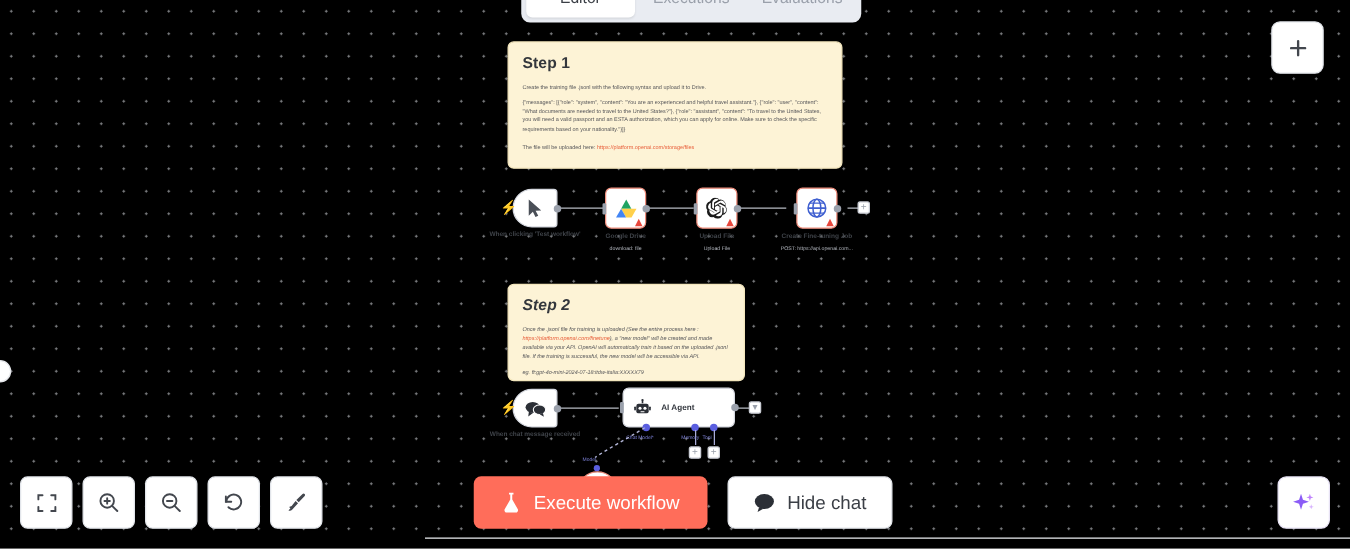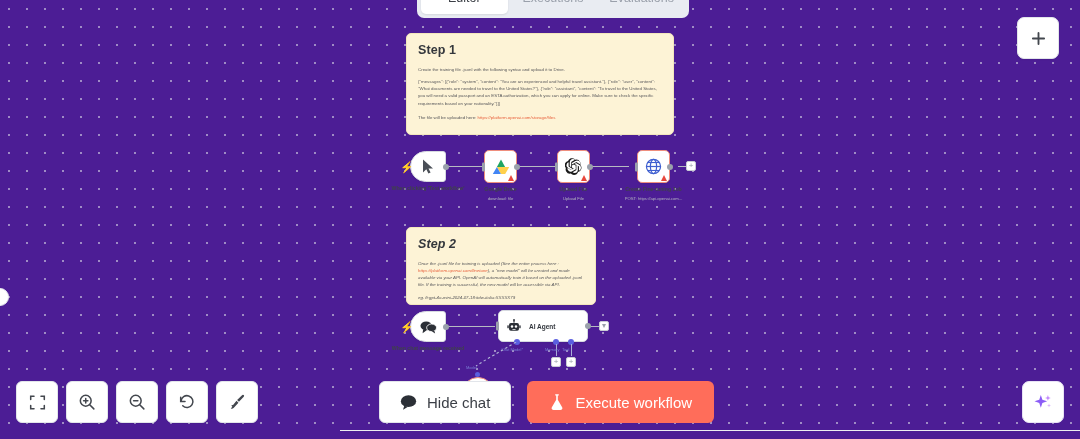--- a/index.html
+++ b/index.html
@@ -5,21 +5,21 @@
   * { box-sizing: border-box; margin: 0; padding: 0; }
   html, body {
     width: 1080px; height: 439px;
     overflow: hidden;
     background: #ffffff;
     font-family: "Liberation Sans", sans-serif;
   }
   #canvas {
     position: relative;
     width: 1080px; height: 439px;
-    background: #4c1d95;
+    background: #000000;
     overflow: hidden;
   }
 
   
   #dots {
     position: absolute; inset: 0;
     background-image: radial-gradient(#e3e6ec 1px, transparent 1px);
     background-size: 18px 18px;
     opacity: .55;
   }
@@ -385,32 +385,32 @@
     </div>
     <div class="tbtn">
       <svg width="18" height="18" viewBox="0 0 20 20" fill="#43474e">
         <path d="M15.6 2.4a1.3 1.3 0 0 1 1.9 1.8l-5.3 5.6-2.1-2z"></path>
         <path d="M9.4 8.6l2.2 2.1-5.1 5.6a3.4 3.4 0 0 1-3.4.9l1.7-2-1.2-1.2 2.3-1z"></path>
       </svg>
     </div>
   </div>
 
   <div id="actions">
+    <button id="exec">
+      <svg width="16" height="18" viewBox="0 0 18 20" fill="#fff">
+        <path d="M7 1.2h4v1.6H9.9v4.6l4.9 8.4a2.2 2.2 0 0 1-1.9 3.3H5.1a2.2 2.2 0 0 1-1.9-3.3l4.9-8.4V2.8H7z"></path>
+      </svg>
+      <span>Execute workflow</span>
+    </button>
     <button id="hidechat">
       <svg width="17" height="16" viewBox="0 0 20 18" fill="#2b2f36">
         <ellipse cx="10" cy="8" rx="9" ry="7"></ellipse>
         <path d="M5 13.5 L3.6 18 L9.4 14.6 Z"></path>
       </svg>
       <span>Hide chat</span>
-    </button>
-    <button id="exec">
-      <svg width="16" height="18" viewBox="0 0 18 20" fill="#fff">
-        <path d="M7 1.2h4v1.6H9.9v4.6l4.9 8.4a2.2 2.2 0 0 1-1.9 3.3H5.1a2.2 2.2 0 0 1-1.9-3.3l4.9-8.4V2.8H7z"></path>
-      </svg>
-      <span>Execute workflow</span>
     </button>
   </div>
 
   <div id="addnode">
     <svg width="17" height="17" viewBox="0 0 20 20" stroke="#43474e" stroke-width="2.2" stroke-linecap="round">
       <path d="M10 3.4v13.2M3.4 10h13.2"></path>
     </svg>
   </div>
   <div id="assistant">
     <svg width="20" height="20" viewBox="0 0 22 22">

